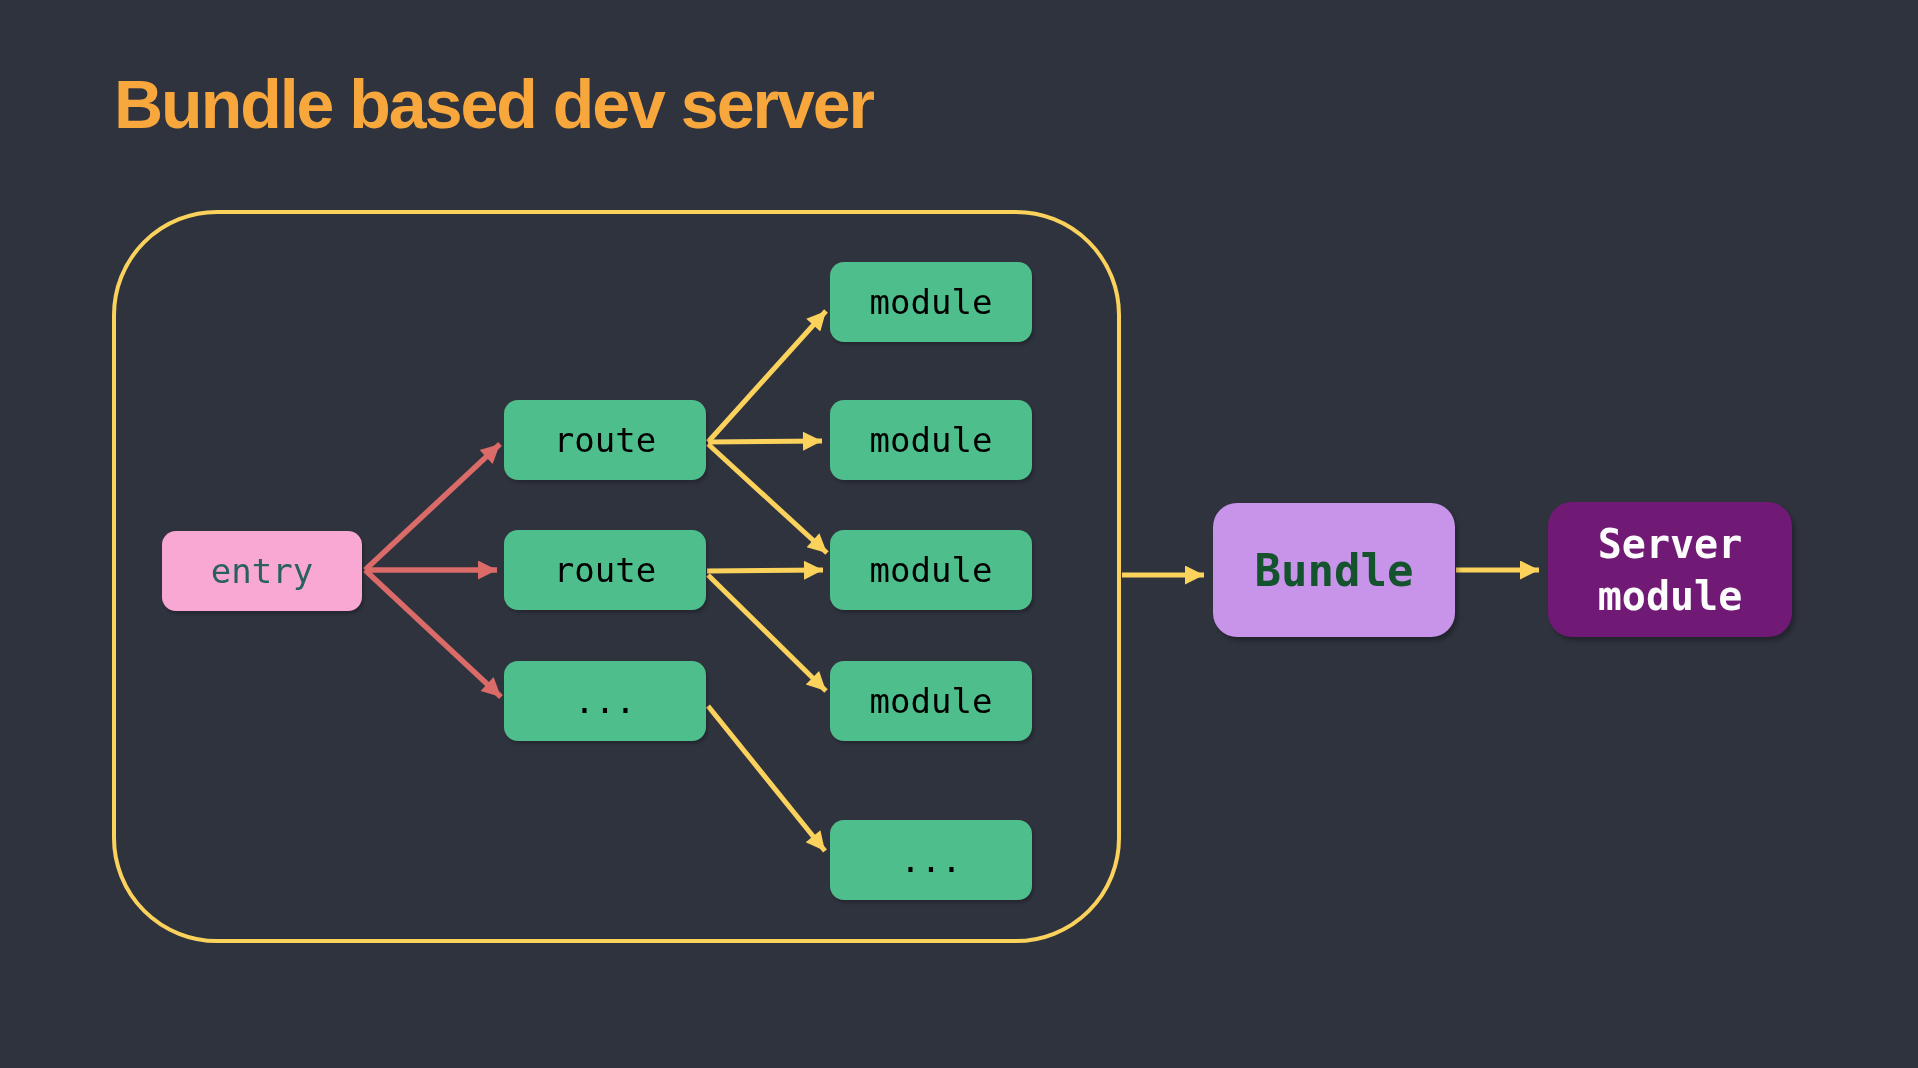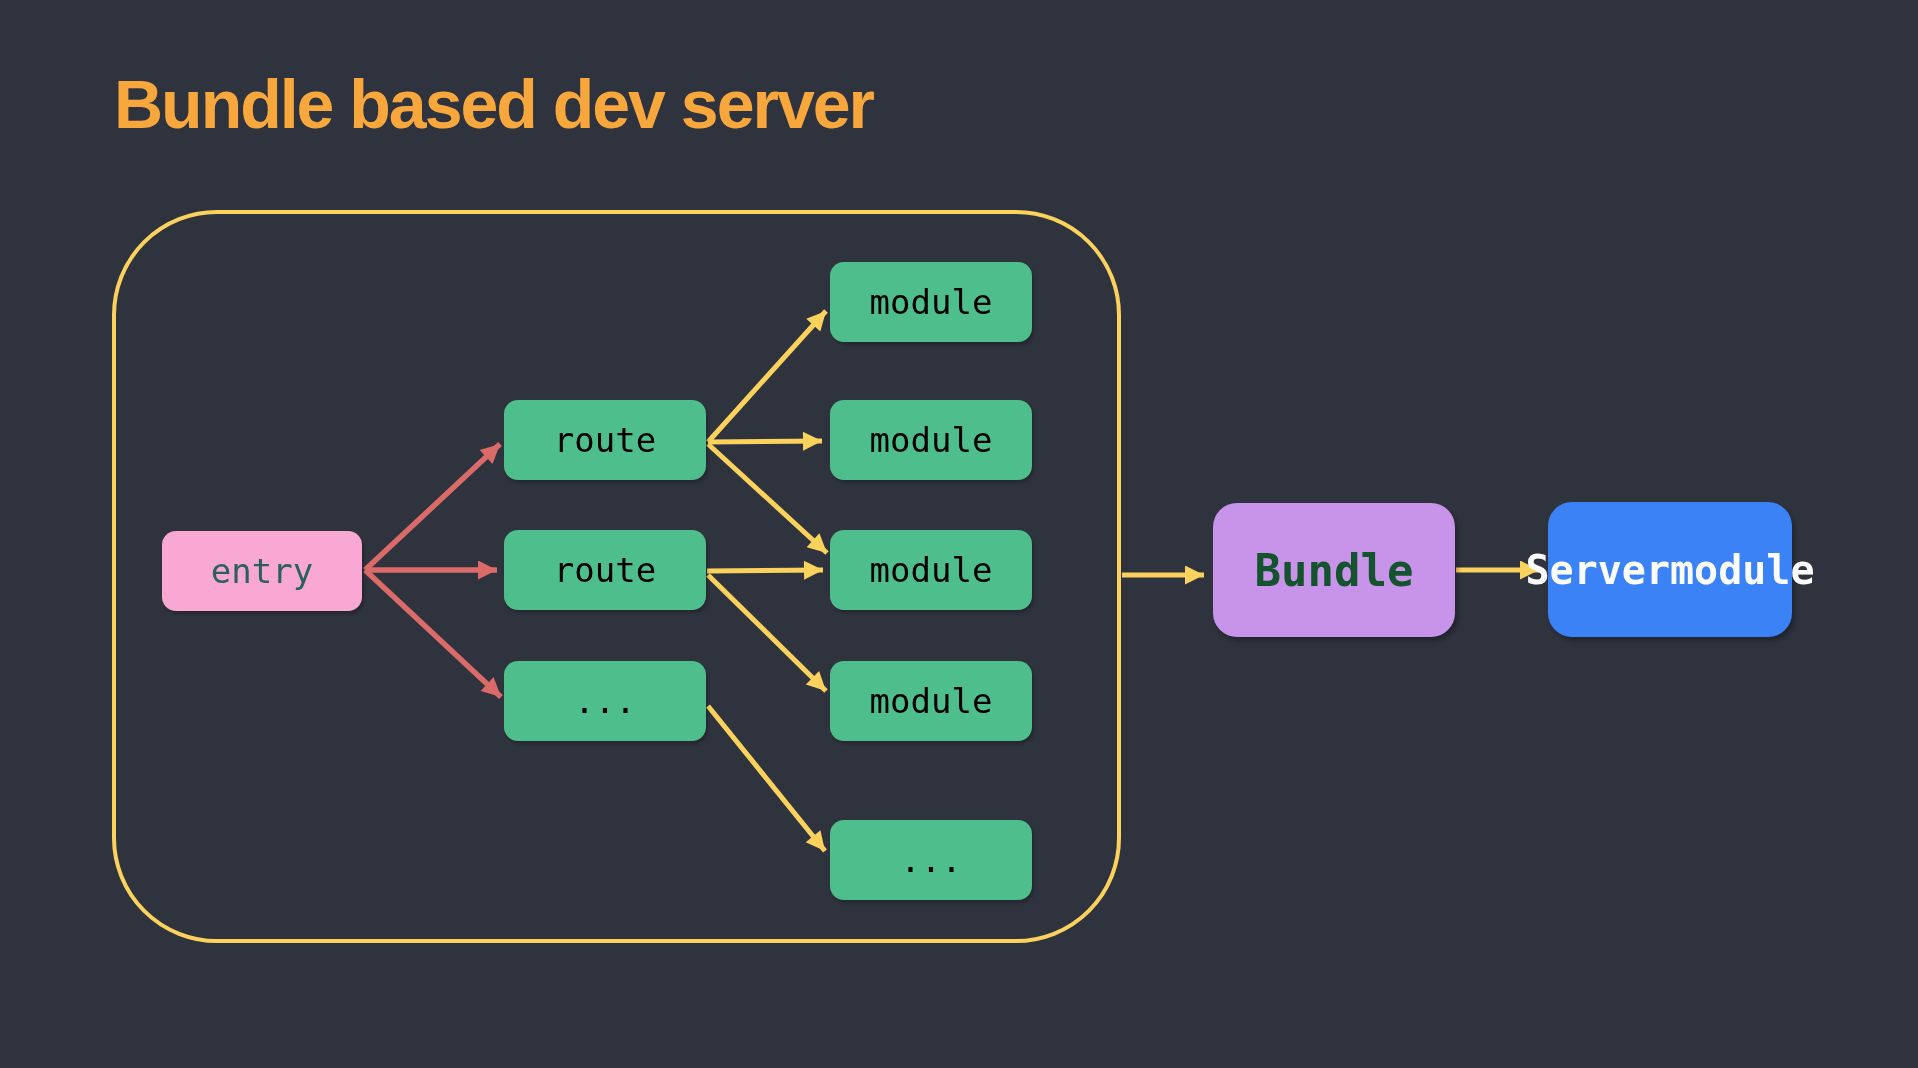--- a/index.html
+++ b/index.html
@@ -33,22 +33,22 @@
   .node.green{background:#4ebe8c;}
   .node.entry{left:162px;top:531px;width:200px;height:80px;background:#f9a8d4;color:#2a6160;}
 
   .node.big{
     width:242px;height:134px;border-radius:24px;
     font-weight:bold;color:#14532d;font-size:44px;
     box-shadow:3px 4px 4px rgba(0,0,0,0.28);
   }
   .node.bundle{left:1213px;top:503px;background:#c794ea;}
   .node.server{
-    left:1548px;top:502px;width:244px;height:135px;background:#3b82f6;
-    flex-direction:row;font-size:40px;line-height:52px;color:#fcfcfc;
+    left:1548px;top:502px;width:244px;height:135px;background:#701a75;
+    flex-direction:column;font-size:40px;line-height:52px;color:#fcfcfc;
   }
 </style>
 </head>
 <body>
 
 <main class="canvas">
 
   <h1 class="page-title">Bundle based dev server</h1>
 
   <div class="boundary"></div>

